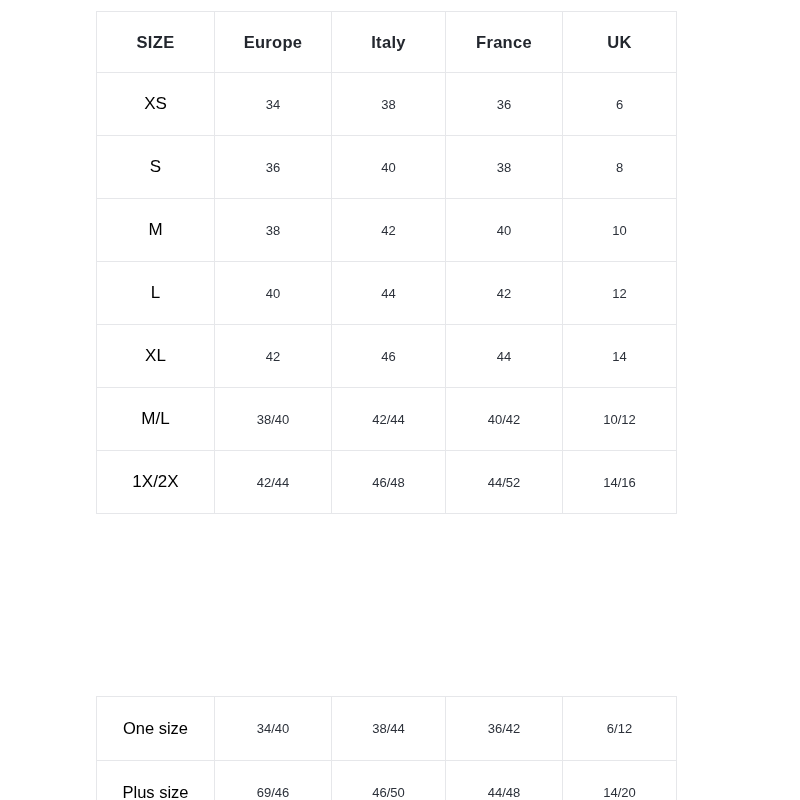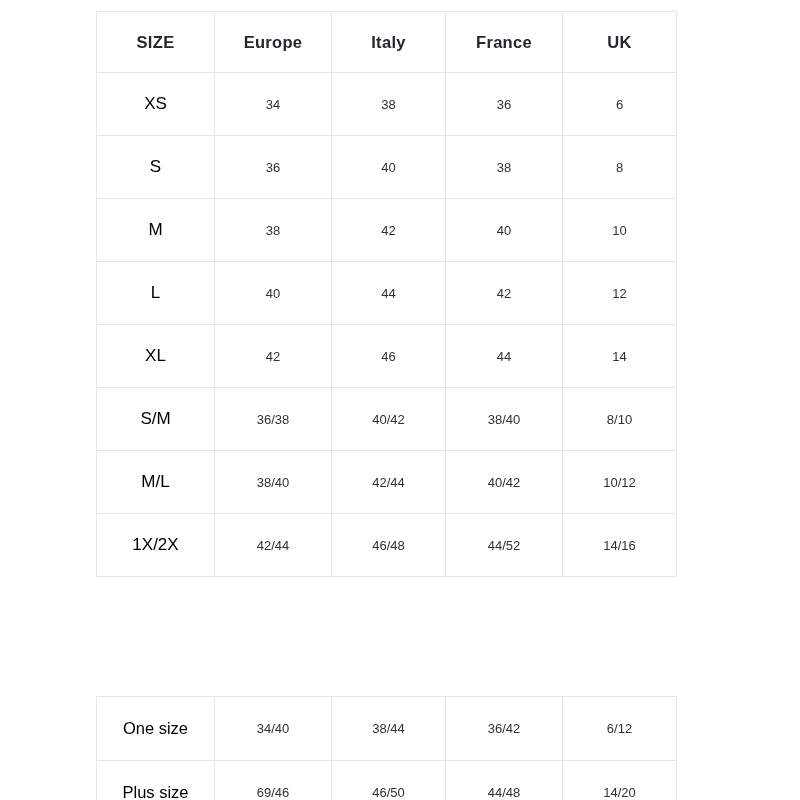--- a/index.html
+++ b/index.html
@@ -115,27 +115,20 @@
           <td>12</td>
         </tr>
         <tr>
           <td class="rowhead">XL</td>
           <td>42</td>
           <td>46</td>
           <td>44</td>
           <td>14</td>
         </tr>
         <tr>
-          <td class="rowhead">S/M</td>
-          <td>36/38</td>
-          <td>40/42</td>
-          <td>38/40</td>
-          <td>8/10</td>
-        </tr>
-        <tr>
           <td class="rowhead">M/L</td>
           <td>38/40</td>
           <td>42/44</td>
           <td>40/42</td>
           <td>10/12</td>
         </tr>
         <tr>
           <td class="rowhead">1X/2X</td>
           <td>42/44</td>
           <td>46/48</td>

